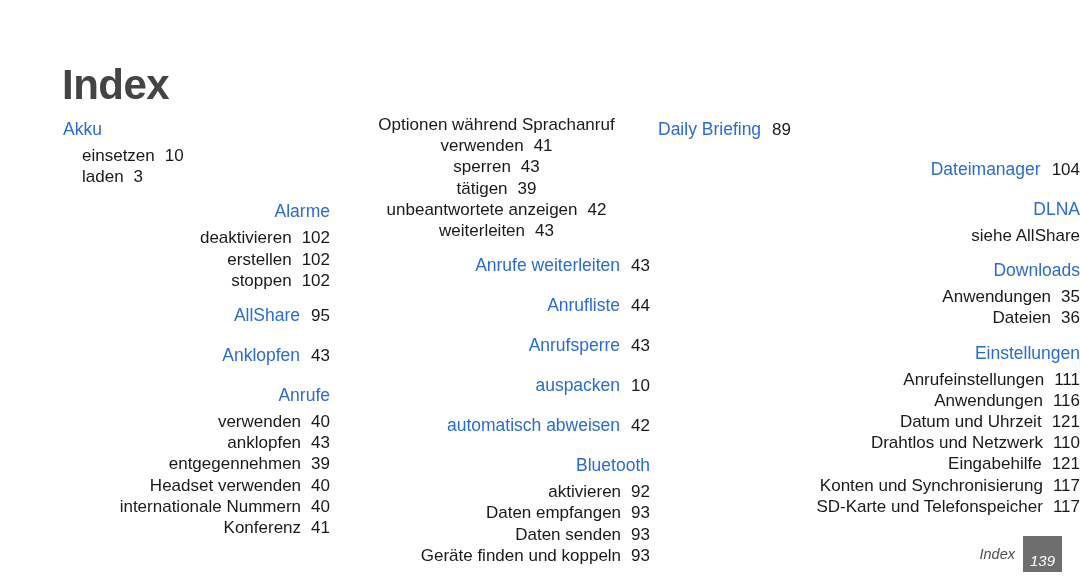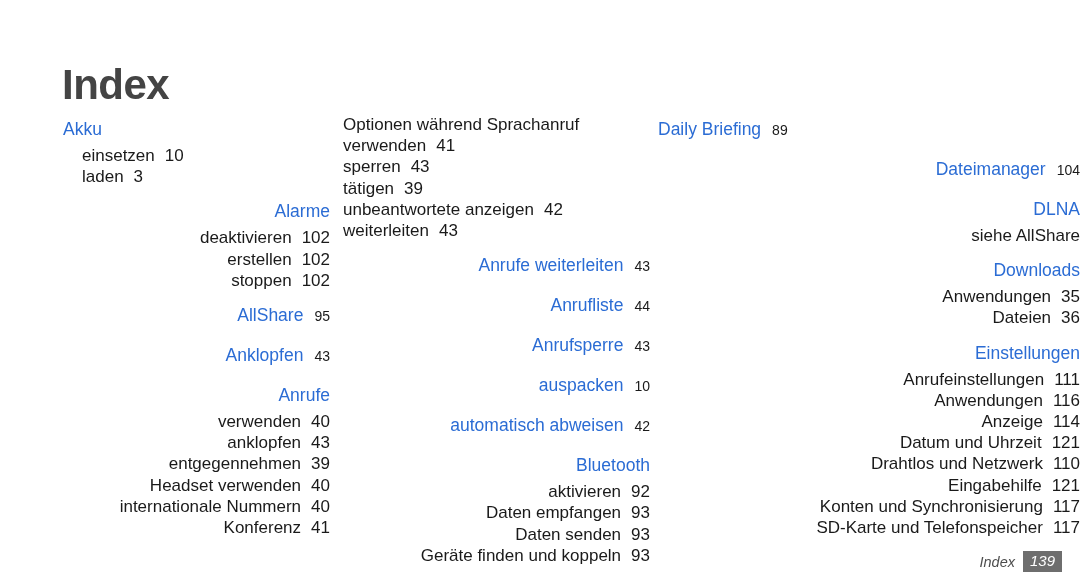--- a/index.html
+++ b/index.html
@@ -64,21 +64,21 @@
     display: block;
     line-height: 30px;
     white-space: nowrap;
   }
   .heading-term {
     color: #2b6cd4;
     font-size: 17.5px;
   }
   .heading-page {
     color: #1a1a1a;
-    font-size: 14px;
+    font-size: 17px;
     margin-left: 11px;
   }
 
   .sub-list {
     margin: 0;
     padding: 0;
     list-style: none;
   }
   .sub-item {
     display: block;
@@ -94,20 +94,21 @@
     color: #1a1a1a;
     font-size: 17px;
     margin-left: 10px;
   }
   
   .cont .sub-item {
     padding-left: 0;
   }
   .cont {
     margin-top: 0;
+    text-align: center;
   }
 
   
   .footer {
     position: absolute;
     right: 18px;
     bottom: 14px;
     display: flex;
     align-items: center;
     gap: 8px;
@@ -115,21 +116,21 @@
   .footer-label {
     font-style: italic;
     font-size: 14.5px;
     color: #4d4d4d;
   }
   .footer-pagenum {
     font-style: italic;
     font-size: 15px;
     color: #ffffff;
     background: #6e6e6e;
-    padding: 2px 7px 3px 7px;
+    padding: 17px 7px 3px 7px;
     line-height: 1.05;
   }
 </style>
 </head>
 <body>
 
 <div class="page">
 
   <h1 class="page-title">Index</h1>
 
@@ -222,21 +223,20 @@
           <div class="sub-list">
             <div class="sub-item"><span class="sub-term">Anwendungen</span><span class="sub-page">35</span></div>
             <div class="sub-item"><span class="sub-term">Dateien</span><span class="sub-page">36</span></div>
           </div>
         </div>
         <div class="group">
           <div class="heading-line"><span class="heading-term">Einstellungen</span></div>
           <div class="sub-list">
             <div class="sub-item"><span class="sub-term">Anrufeinstellungen</span><span class="sub-page">111</span></div>
             <div class="sub-item"><span class="sub-term">Anwendungen</span><span class="sub-page">116</span></div>
-            <div class="sub-item"><span class="sub-term">Anzeige</span><span class="sub-page">114</span></div>
             <div class="sub-item"><span class="sub-term">Datum und Uhrzeit</span><span class="sub-page">121</span></div>
             <div class="sub-item"><span class="sub-term">Drahtlos und Netzwerk</span><span class="sub-page">110</span></div>
             <div class="sub-item"><span class="sub-term">Eingabehilfe</span><span class="sub-page">121</span></div>
             <div class="sub-item"><span class="sub-term">Konten und Synchronisierung</span><span class="sub-page">117</span></div>
             <div class="sub-item"><span class="sub-term">SD-Karte und Telefonspeicher</span><span class="sub-page">117</span></div>
           </div>
         </div>
       </div>
     </div>
 

